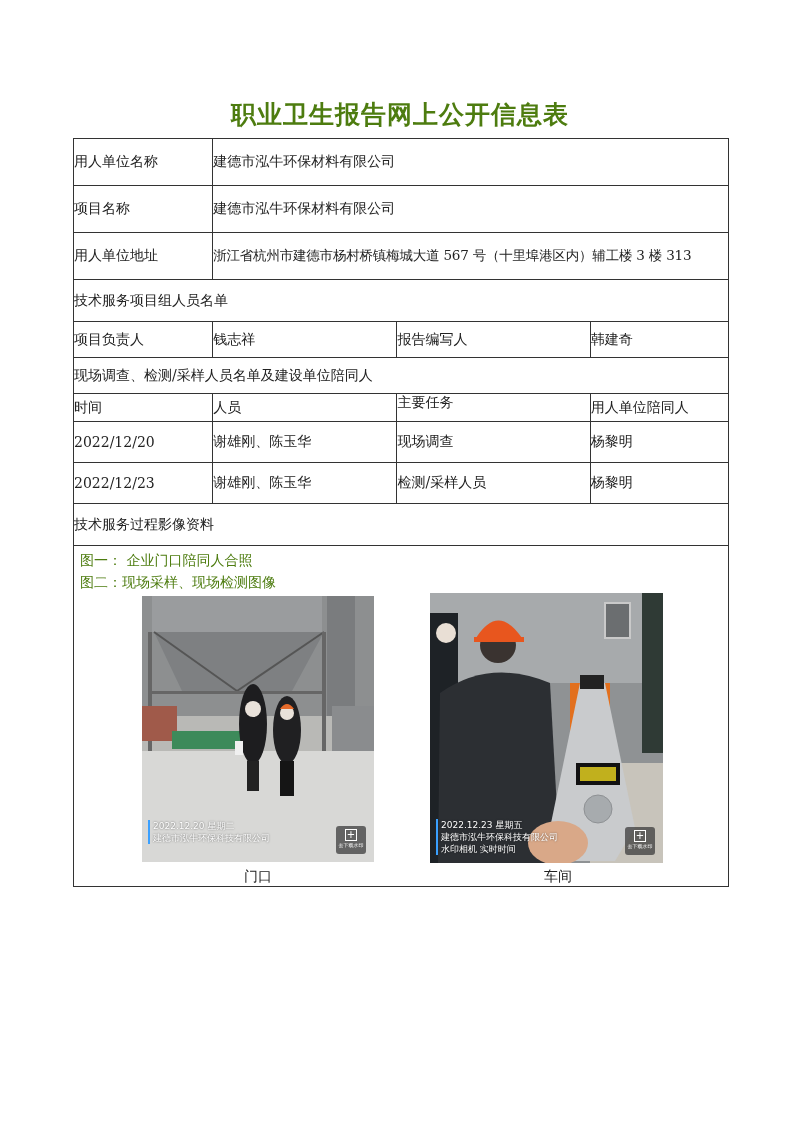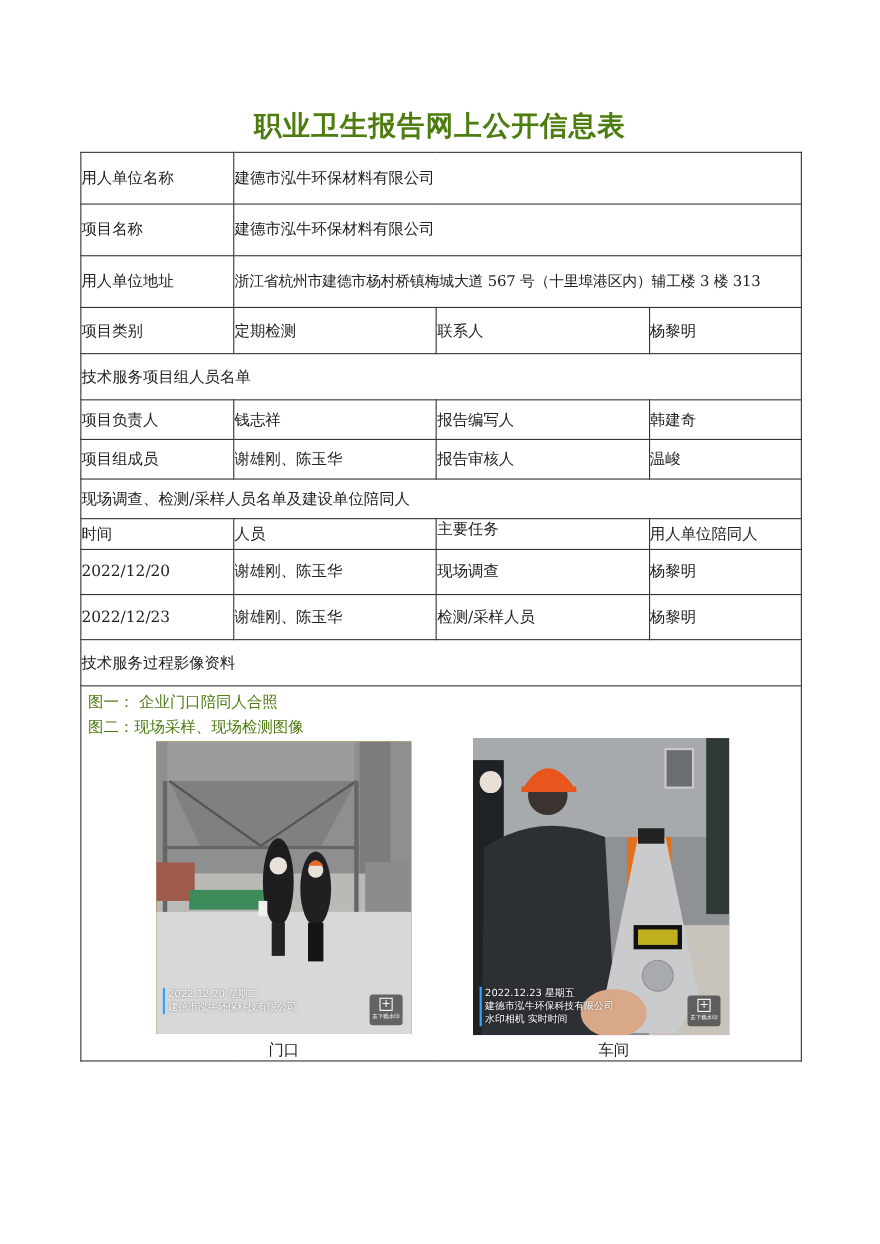--- a/index.html
+++ b/index.html
@@ -38,39 +38,27 @@
   </tr>
   <tr class="r49">
     <td>项目名称</td>
     <td colspan="3">建德市泓牛环保材料有限公司</td>
   </tr>
   <tr class="r49">
     <td>用人单位地址</td>
     <td colspan="3" class="addr">浙江省杭州市建德市杨村桥镇梅城大道 567 号（十里埠港区内）辅工楼 3 楼 313</td>
   </tr>
   <tr class="r44">
-    <td>项目类别</td>
-    <td>定期检测</td>
-    <td>联系人</td>
-    <td>杨黎明</td>
-  </tr>
-  <tr class="r44">
     <td colspan="4">技术服务项目组人员名单</td>
   </tr>
   <tr class="r37">
     <td>项目负责人</td>
     <td>钱志祥</td>
     <td>报告编写人</td>
     <td>韩建奇</td>
-  </tr>
-  <tr class="r37">
-    <td>项目组成员</td>
-    <td>谢雄刚、陈玉华</td>
-    <td>报告审核人</td>
-    <td>温峻</td>
   </tr>
   <tr class="r37">
     <td colspan="4">现场调查、检测/采样人员名单及建设单位陪同人</td>
   </tr>
   <tr class="r30">
     <td>时间</td>
     <td>人员</td>
     <td><span class="task-head">主要任务</span></td>
     <td>用人单位陪同人</td>
   </tr>
@@ -123,21 +111,21 @@
           <div>2022.12.20 星期二</div>
           <div>建德市泓牛环保科技有限公司</div>
         </div>
         <div class="wm-btn">
           <span class="plus">+</span>
           <span>去下载水印</span>
         </div>
       </div>
       <div class="photo-label" style="left:154px; top:322px;">门口</div>
 
-      <div class="photo" style="left:356px; top:47px; width:233px; height:270px; background:#d946ef;">
+      <div class="photo" style="left:356px; top:47px; width:233px; height:270px; background:#6d28d9;">
         <svg width="233" height="270" viewBox="0 0 233 270">
           <rect x="0" y="0" width="233" height="270" fill="#8f9294"></rect>
           <rect x="0" y="0" width="233" height="90" fill="#a7aaac"></rect>
           <rect x="175" y="10" width="25" height="35" fill="#6b6e70" stroke="#c9c9c9" stroke-width="2"></rect>
           <rect x="212" y="0" width="21" height="160" fill="#2f3a35"></rect>
           <rect x="140" y="90" width="40" height="60" fill="#e2701e"></rect>
           <rect x="160" y="170" width="73" height="100" fill="#c8c4bb"></rect>
           <rect x="0" y="20" width="28" height="250" fill="#1e2226"></rect>
           <circle cx="16" cy="40" r="10" fill="#e9dfd5"></circle>
           <path d="M10,100 Q60,65 120,90 L130,270 L8,270 Z" fill="#2c2f33"></path>

